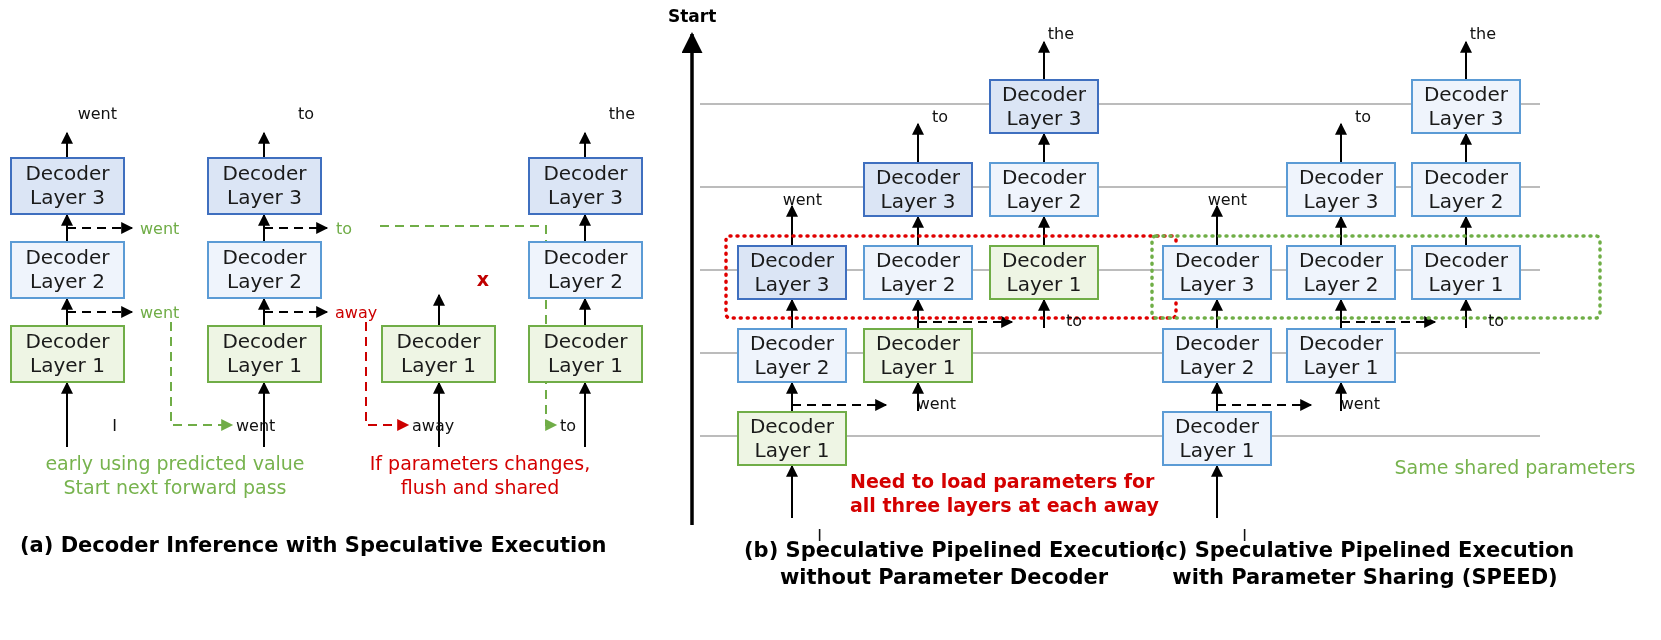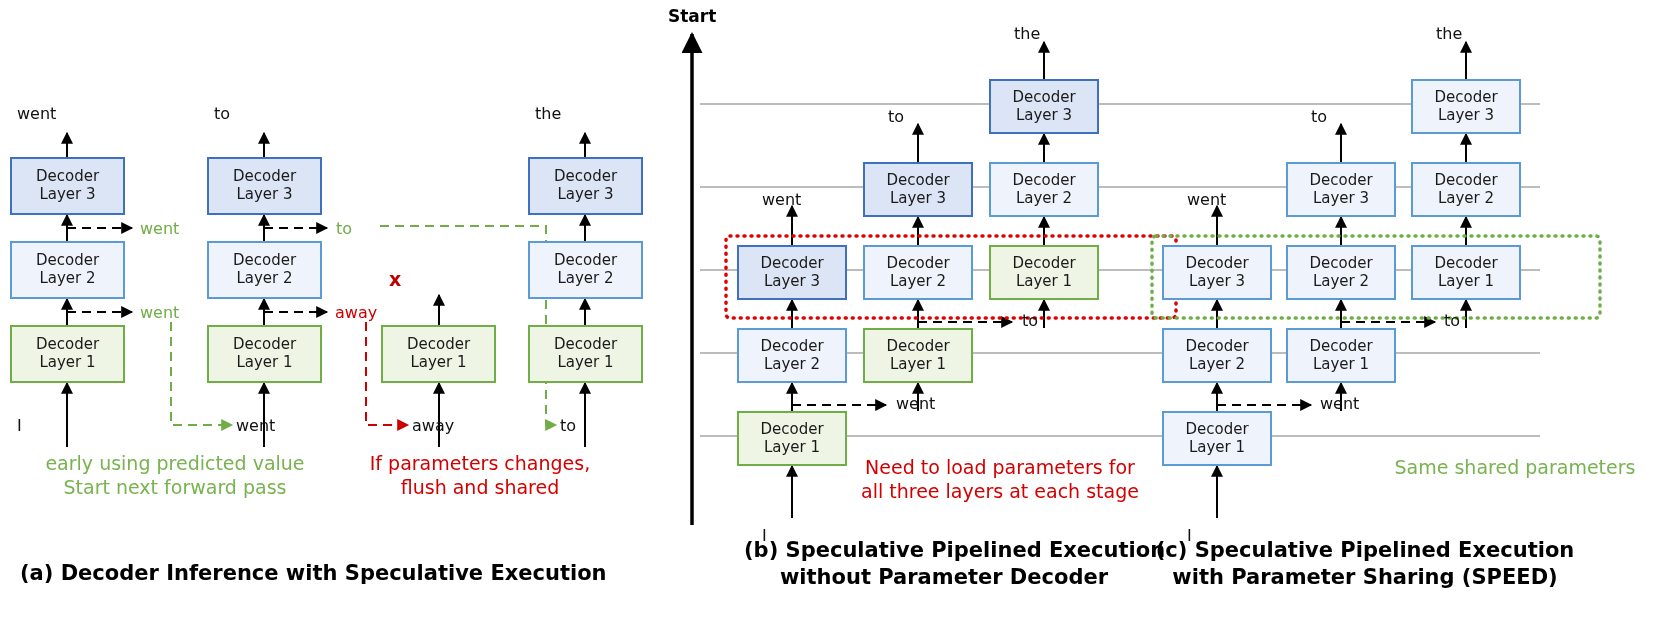--- a/index.html
+++ b/index.html
@@ -3,31 +3,31 @@
 <meta charset="utf-8">
 <style>
   html,body{margin:0;padding:0;background:#ffffff;}
   body{width:1661px;height:640px;font-family:"DejaVu Sans","Liberation Sans",sans-serif;}
   #stage{position:relative;width:1661px;height:640px;overflow:hidden;background:#fff;}
 
   
   .box{
     position:absolute;box-sizing:border-box;
     display:flex;flex-direction:column;align-items:center;justify-content:center;
-    font-size:15px;line-height:1.18;color:#1a1a1a;text-align:center;
+    font-size:20px;line-height:1.18;color:#1a1a1a;text-align:center;
     white-space:nowrap;
   }
   .box .bl{display:block;}
   .box.l3{background:#dbe5f5;border:2.5px solid #3f6fbf;}
   .box.l2{background:#eff4fc;border:2.5px solid #5b9bd5;}
   .box.l1{background:#eef5e4;border:2.5px solid #70ad47;}
   .box.sh{background:#eff4fc;border:2.5px solid #5b9bd5;}
 
   
-  .lbl{position:absolute;font-size:16px;color:#111;white-space:nowrap;text-align:left;}
+  .lbl{position:absolute;font-size:16px;color:#111;white-space:nowrap;text-align:right;}
   .lbl.green{color:#70ad47;}
   .lbl.red{color:#cc0000;}
   .lbl.xmark{color:#c00000;font-weight:bold;font-size:19px;}
   .note{position:absolute;font-size:19px;line-height:1.25;text-align:center;white-space:nowrap;}
   .note.green{color:#77b34e;}
   .note.red{color:#d40000;}
   .caption{position:absolute;font-size:21px;font-weight:bold;color:#000;
            text-align:center;line-height:1.3;white-space:nowrap;}
   .axis-title{position:absolute;font-size:17px;font-weight:bold;color:#000;}
 
@@ -203,21 +203,21 @@
 
   <div class="note green" style="left:30px;top:452px;width:290px;">
     <div>early using predicted value</div>
     <div>Start next forward pass</div>
   </div>
   <div class="note red" style="left:335px;top:452px;width:290px;">
     <div>If parameters changes,</div>
     <div>flush and shared</div>
   </div>
 
-  <div class="caption" style="left:20px;top:560px;width:580px;">(a) Decoder Inference with Speculative Execution</div>
+  <div class="caption" style="left:20px;top:532px;width:580px;">(a) Decoder Inference with Speculative Execution</div>
 
   <div class="axis-title" style="left:668px;top:6px;">Start</div>
 
   <div class="box l1" style="left:737px;top:411px;width:110px;height:55px;">
     <span class="bl">Decoder</span>
     <span class="bl">Layer 1</span>
   </div>
   <div class="box l2" style="left:737px;top:328px;width:110px;height:55px;">
     <span class="bl">Decoder</span>
     <span class="bl">Layer 2</span>
@@ -253,23 +253,23 @@
     <span class="bl">Layer 3</span>
   </div>
 
   <div class="lbl" style="left:762px;top:526px;width:60px;">I</div>
   <div class="lbl" style="left:762px;top:190px;width:60px;">went</div>
   <div class="lbl" style="left:888px;top:107px;width:60px;">to</div>
   <div class="lbl" style="left:1014px;top:24px;width:60px;">the</div>
   <div class="lbl" style="left:896px;top:394px;width:60px;">went</div>
   <div class="lbl" style="left:1022px;top:311px;width:60px;">to</div>
 
-  <div class="note red" style="left:850px;top:456px;width:300px;">
+  <div class="note red" style="left:850px;top:470px;width:300px;font-weight:bold;">
     <div>Need to load parameters for</div>
-    <div>all three layers at each stage</div>
+    <div>all three layers at each away</div>
   </div>
 
   <div class="caption" style="left:744px;top:537px;width:400px;">
     <div>(b) Speculative Pipelined Execution</div>
     <div>without Parameter Decoder</div>
   </div>
 
   <div class="box sh" style="left:1162px;top:411px;width:110px;height:55px;">
     <span class="bl">Decoder</span>
     <span class="bl">Layer 1</span>

